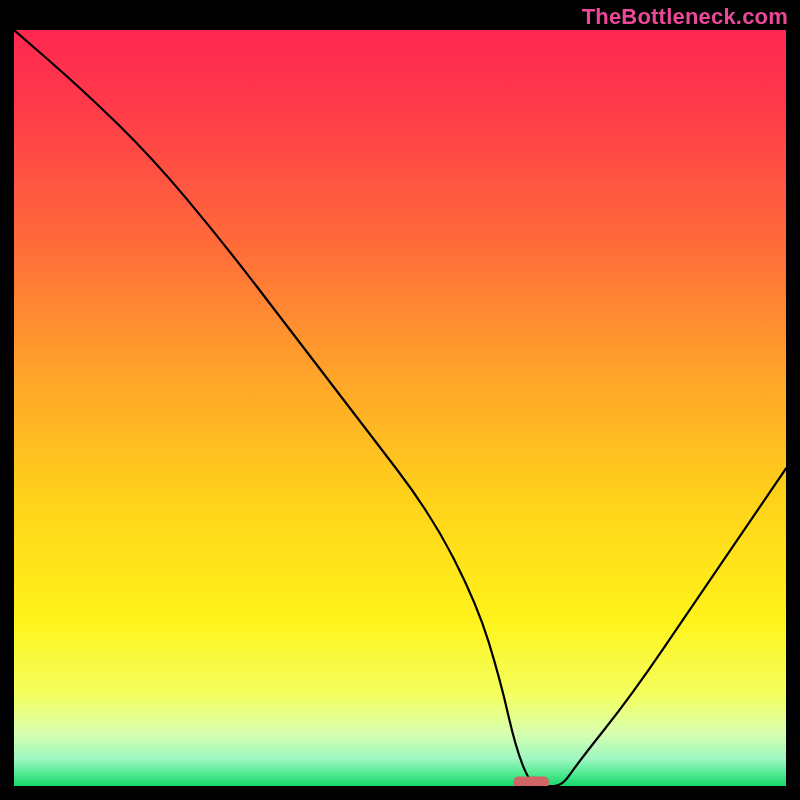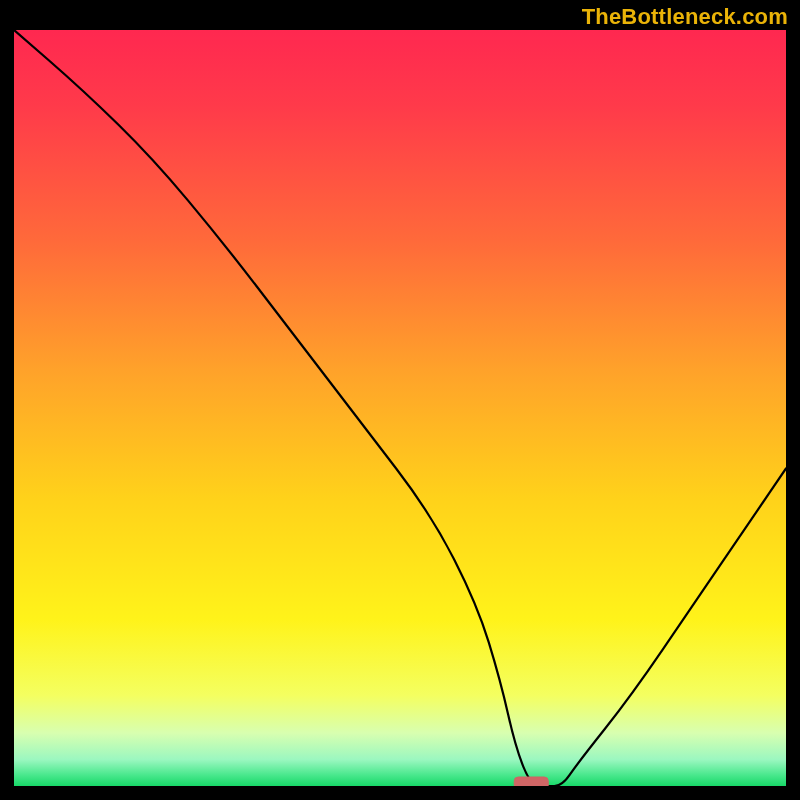--- a/index.html
+++ b/index.html
@@ -14,21 +14,21 @@
   .frame {
     position: relative;
     width: 800px;
     height: 800px;
     background: #000;
   }
   .watermark {
     position: absolute;
     top: 4px;
     right: 12px;
-    color: #eab308;
+    color: #ec4899;
     font-size: 22px;
     font-weight: 600;
     letter-spacing: 0.2px;
     user-select: none;
   }
   .plot {
     position: absolute;
     left: 14px;
     right: 14px;
     top: 30px;

